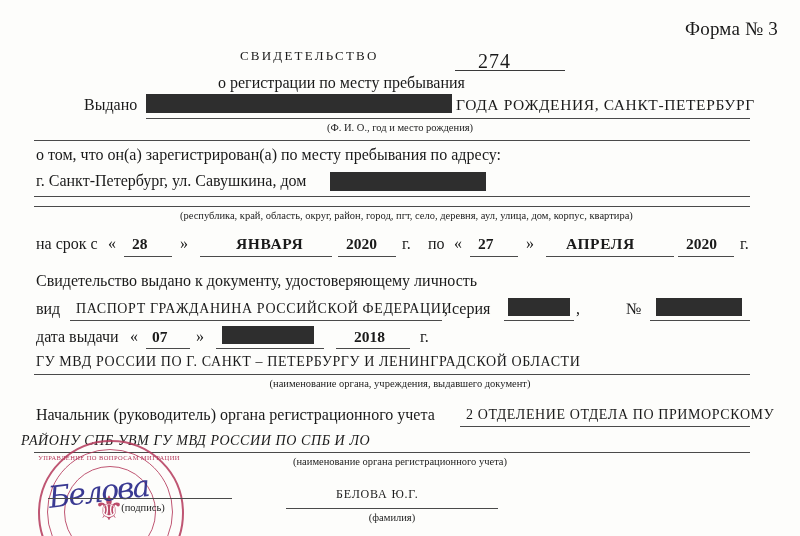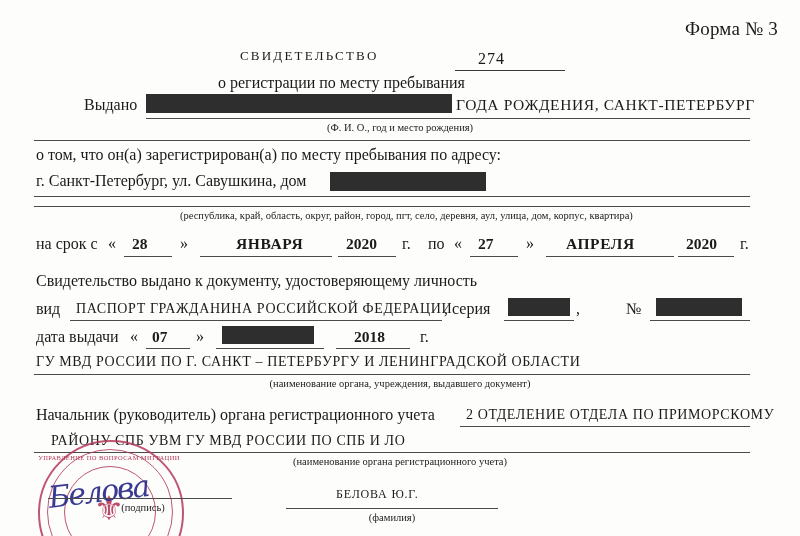--- a/index.html
+++ b/index.html
@@ -33,21 +33,21 @@
     left: 240px;
     top: 48px;
     font-size: 13px;
     letter-spacing: 2.2px;
     font-weight: 400;
   }
   .title-number {
     position: absolute;
     left: 478px;
     top: 50px;
-    font-size: 16px;
+    font-size: 20px;
     letter-spacing: 1px;
   }
   .title-number-rule {
     position: absolute;
     left: 455px;
     top: 70px;
     width: 110px;
     border-bottom: 1px solid #3a3a3a;
   }
   .subtitle {
@@ -234,21 +234,21 @@
   <div class="rule" style="left:336px; top:348px; width:74px;"></div>
   <div class="row-label" style="left:420px; top:328px;">г.</div>
 
   <div class="field-text small spaced" style="left:36px; top:354px;">ГУ  МВД  РОССИИ  ПО  Г. САНКТ – ПЕТЕРБУРГУ  И  ЛЕНИНГРАДСКОЙ ОБЛАСТИ</div>
   <div class="rule" style="left:34px; top:374px; width:716px;"></div>
   <div class="caption" style="left:200px; top:378px; width:400px;">(наименование органа, учреждения, выдавшего документ)</div>
 
   <div class="row-label" style="left:36px; top:406px;">Начальник (руководитель) органа регистрационного учета</div>
   <div class="field-text small spaced" style="left:466px; top:407px;">2 ОТДЕЛЕНИЕ ОТДЕЛА  ПО ПРИМОРСКОМУ</div>
   <div class="rule" style="left:460px; top:426px; width:290px;"></div>
-  <div class="field-text small spaced" style="left:51px; top:433px;">РАЙОНУ СПБ УВМ  ГУ  МВД РОССИИ  ПО СПБ  И  ЛО</div>
+  <div class="field-text small spaced" style="left:21px; top:433px;font-style:italic;">РАЙОНУ СПБ УВМ  ГУ  МВД РОССИИ  ПО СПБ  И  ЛО</div>
   <div class="rule" style="left:34px; top:452px; width:716px;"></div>
   <div class="caption" style="left:240px; top:456px; width:320px;">(наименование органа регистрационного учета)</div>
 
   <div class="stamp">
     <div class="ring outer"></div>
     <div class="ring mid"></div>
     <div class="ring inner"></div>
     <div class="stamp-top-text">УПРАВЛЕНИЕ ПО ВОПРОСАМ МИГРАЦИИ</div>
     <div class="stamp-eagle">⚜</div>
 

